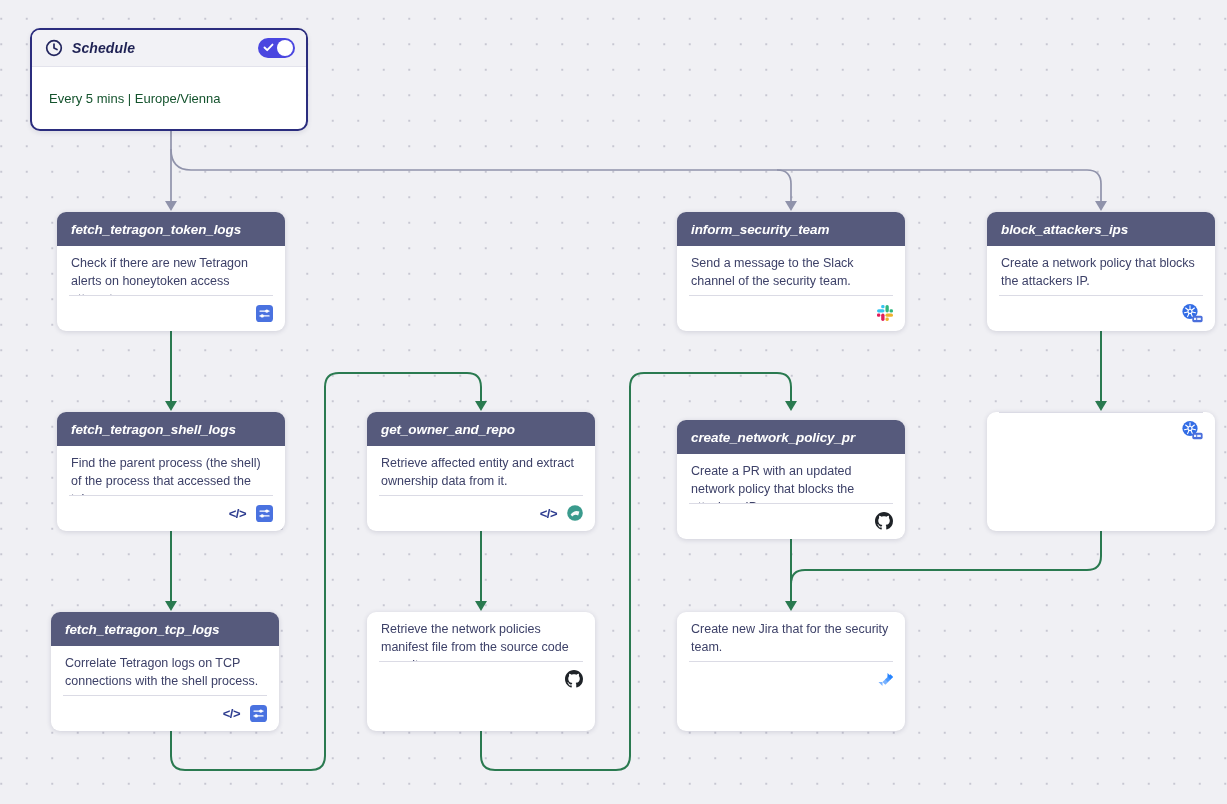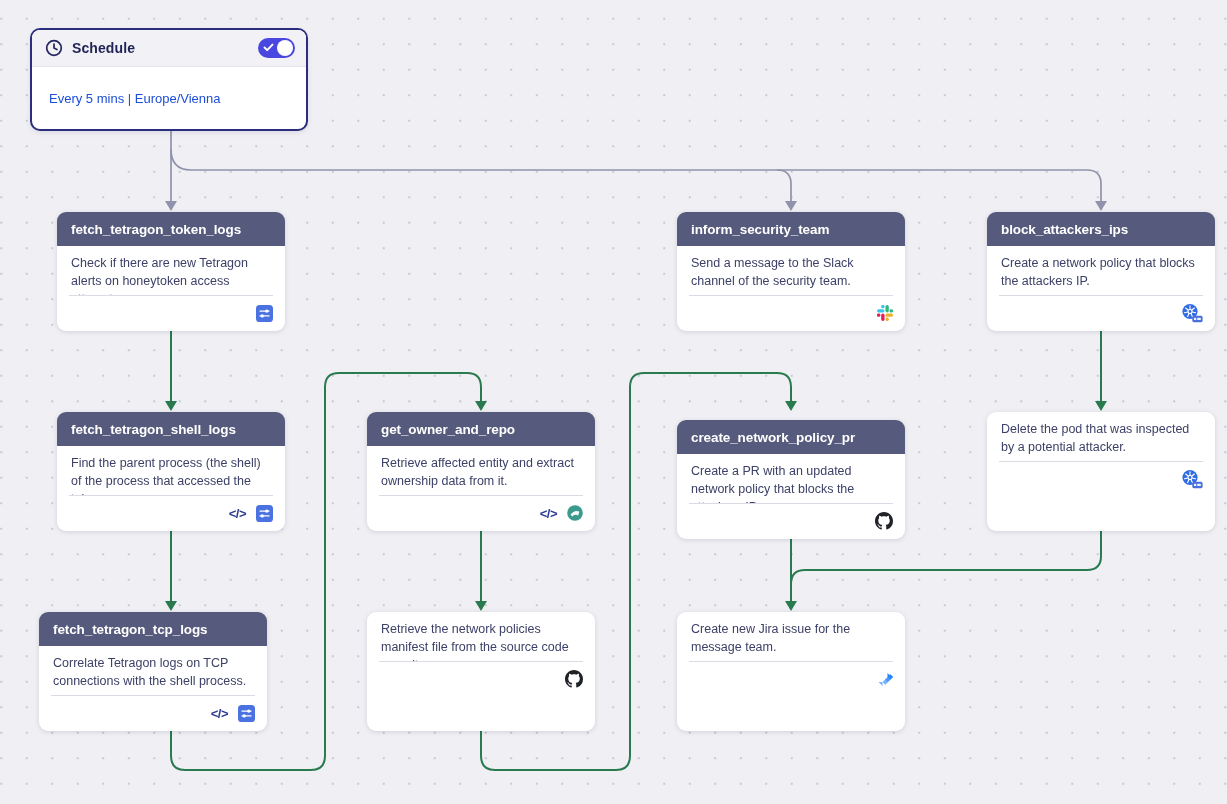--- a/index.html
+++ b/index.html
@@ -20,40 +20,40 @@
   .schedule-node {
     position:absolute; left:30px; top:28px; width:278px; height:103px;
     background:#ffffff; border:2px solid #2b2d7e; border-radius:10px;
     z-index:3; box-shadow:0 2px 5px rgba(35,35,80,.10);
   }
   .schedule-header {
     display:flex; align-items:center; gap:9px; height:37px;
     padding:0 11px 0 13px; background:#f2f2f6;
     border-bottom:1px solid #e3e3ec; border-radius:8px 8px 0 0;
   }
-  .schedule-title { font-size:14px; font-weight:bold; color:#1f2254; letter-spacing:.1px; }
+  .schedule-title { font-size:14px; font-weight:bold; color:#1f2254; letter-spacing:.1px;font-style:italic; }
   .toggle {
     margin-left:auto; position:relative; width:37px; height:20px;
     border-radius:10px; background:#4a46e0; cursor:pointer; flex:0 0 auto;
   }
   .toggle .knob { position:absolute; right:2px; top:2px; width:16px; height:16px; border-radius:50%; background:#fff; }
   .toggle .check { position:absolute; left:5px; top:4px; }
   .schedule-body { height:62px; display:flex; align-items:center; padding:0 17px; }
-  .schedule-detail { font-size:13px; color:#1d4ed8; }
+  .schedule-detail { font-size:13px; color:#14532d; }
 
   
   .node {
     position:absolute; width:228px; height:119px; background:#ffffff;
     border-radius:9px; box-shadow:0 1px 5px rgba(35,35,80,.16); z-index:2;
   }
   .node-header {
     height:34px; background:#565a7c; color:#ffffff; border-radius:9px 9px 0 0;
     display:flex; align-items:center; padding:0 14px;
     font-size:13.5px; font-weight:bold; letter-spacing:-.1px;
-    white-space:nowrap; overflow:hidden;
+    white-space:nowrap; overflow:hidden;font-style:italic;
   }
   .node-body {
     padding:9px 14px 0; font-size:12.5px; line-height:1.42; color:#3d4168;
     height:49px; overflow:hidden;
   }
   .node-footer {
     margin:0 12px; height:35px; border-top:1px solid #dbdbe5;
     display:flex; align-items:center; justify-content:flex-end; gap:10px;
   }
   .icon { display:inline-flex; align-items:center; justify-content:center; line-height:0; }
@@ -222,21 +222,20 @@
     <div class="node-footer">
       <span class="icon">
         <svg width="18" height="18" viewBox="0 0 16 16">
           <path fill="#1f2328" d="M8 0C3.58 0 0 3.58 0 8c0 3.54 2.29 6.53 5.47 7.59.4.07.55-.17.55-.38 0-.19-.01-.82-.01-1.49-2.01.37-2.53-.49-2.69-.94-.09-.23-.48-.94-.82-1.13-.28-.15-.68-.52-.01-.53.63-.01 1.08.58 1.23.82.72 1.21 1.87.87 2.33.66.07-.52.28-.87.51-1.07-1.78-.2-3.64-.89-3.64-3.95 0-.87.31-1.59.82-2.15-.08-.2-.36-1.02.08-2.12 0 0 .67-.21 2.2.82.64-.18 1.32-.27 2-.27s1.36.09 2 .27c1.53-1.04 2.2-.82 2.2-.82.44 1.1.16 1.92.08 2.12.51.56.82 1.27.82 2.15 0 3.07-1.87 3.75-3.65 3.95.29.25.54.73.54 1.48 0 1.07-.01 1.93-.01 2.2 0 .21.15.46.55.38A8.01 8.01 0 0 0 16 8c0-4.42-3.58-8-8-8z"></path>
         </svg>
       </span>
     </div>
   </div>
 
   <div class="node" style="left:987px;top:412px">
-    <div class="node-body">Delete the pod that was inspected by a potential attacker.</div>
     <div class="node-footer">
       <span class="icon">
         <svg width="22" height="20" viewBox="0 0 22 20">
           <circle cx="9" cy="8.5" r="7.6" fill="#326CE5"></circle>
           <g stroke="#ffffff" stroke-width="1.1" stroke-linecap="round">
             <line x1="9" y1="8.5" x2="9" y2="2.9"></line>
             <line x1="9" y1="8.5" x2="4.6" y2="5.0"></line>
             <line x1="9" y1="8.5" x2="3.5" y2="9.8"></line>
             <line x1="9" y1="8.5" x2="6.6" y2="13.6"></line>
             <line x1="9" y1="8.5" x2="11.4" y2="13.6"></line>
@@ -245,21 +244,21 @@
           </g>
           <circle cx="9" cy="8.5" r="2" fill="#326CE5" stroke="#ffffff" stroke-width="1.1"></circle>
           <rect x="11.3" y="12.8" width="10.3" height="6.4" rx="1.6" fill="#4b6fdc"></rect>
           <rect x="13" y="14.8" width="2.2" height="2.2" fill="#ffffff" opacity=".9"></rect>
           <rect x="16.2" y="14.8" width="3.6" height="2.2" fill="#ffffff" opacity=".9"></rect>
         </svg>
       </span>
     </div>
   </div>
 
-  <div class="node" style="left:39px;top:612px">
+  <div class="node" style="left:51px;top:612px">
     <div class="node-header">fetch_tetragon_tcp_logs</div>
     <div class="node-body">Correlate Tetragon logs on TCP connections with the shell process.</div>
     <div class="node-footer">
       <span class="icon code-glyph">&lt;/&gt;</span>
       <span class="icon">
         <svg width="17" height="17" viewBox="0 0 17 17">
           <rect x="0" y="0" width="17" height="17" rx="3.6" fill="#4a72e0"></rect>
           <g stroke="#ffffff" stroke-width="1.4" stroke-linecap="round">
             <line x1="4" y1="6.1" x2="13" y2="6.1"></line>
             <line x1="4" y1="10.9" x2="13" y2="10.9"></line>
@@ -276,21 +275,21 @@
     <div class="node-footer">
       <span class="icon">
         <svg width="18" height="18" viewBox="0 0 16 16">
           <path fill="#1f2328" d="M8 0C3.58 0 0 3.58 0 8c0 3.54 2.29 6.53 5.47 7.59.4.07.55-.17.55-.38 0-.19-.01-.82-.01-1.49-2.01.37-2.53-.49-2.69-.94-.09-.23-.48-.94-.82-1.13-.28-.15-.68-.52-.01-.53.63-.01 1.08.58 1.23.82.72 1.21 1.87.87 2.33.66.07-.52.28-.87.51-1.07-1.78-.2-3.64-.89-3.64-3.95 0-.87.31-1.59.82-2.15-.08-.2-.36-1.02.08-2.12 0 0 .67-.21 2.2.82.64-.18 1.32-.27 2-.27s1.36.09 2 .27c1.53-1.04 2.2-.82 2.2-.82.44 1.1.16 1.92.08 2.12.51.56.82 1.27.82 2.15 0 3.07-1.87 3.75-3.65 3.95.29.25.54.73.54 1.48 0 1.07-.01 1.93-.01 2.2 0 .21.15.46.55.38A8.01 8.01 0 0 0 16 8c0-4.42-3.58-8-8-8z"></path>
         </svg>
       </span>
     </div>
   </div>
 
   <div class="node" style="left:677px;top:612px">
-    <div class="node-body">Create new Jira issue for the message team.</div>
+    <div class="node-body">Create new Jira that for the security team.</div>
     <div class="node-footer">
       <span class="icon">
         <svg width="16" height="16" viewBox="0 0 16 16">
           <path d="M5.5,7 L9.5,7 L9.5,11 L5.5,11 Z" transform="rotate(45 5.5 11)" fill="#79b2ff"></path>
           <path d="M5.5,11 L1.5,11 L5.5,15 Z" fill="#79b2ff"></path>
           <path d="M8,4.5 L12,4.5 L12,8.5 L8,8.5 Z" transform="rotate(45 8 8.5)" fill="#4c9aff"></path>
           <path d="M10.5,2 L14.5,2 L14.5,6 L10.5,6 Z" transform="rotate(45 10.5 6)" fill="#2684FF"></path>
           <path d="M10.5,6 L14.5,6 L10.5,2 Z" fill="#2684FF"></path>
         </svg>
       </span>

